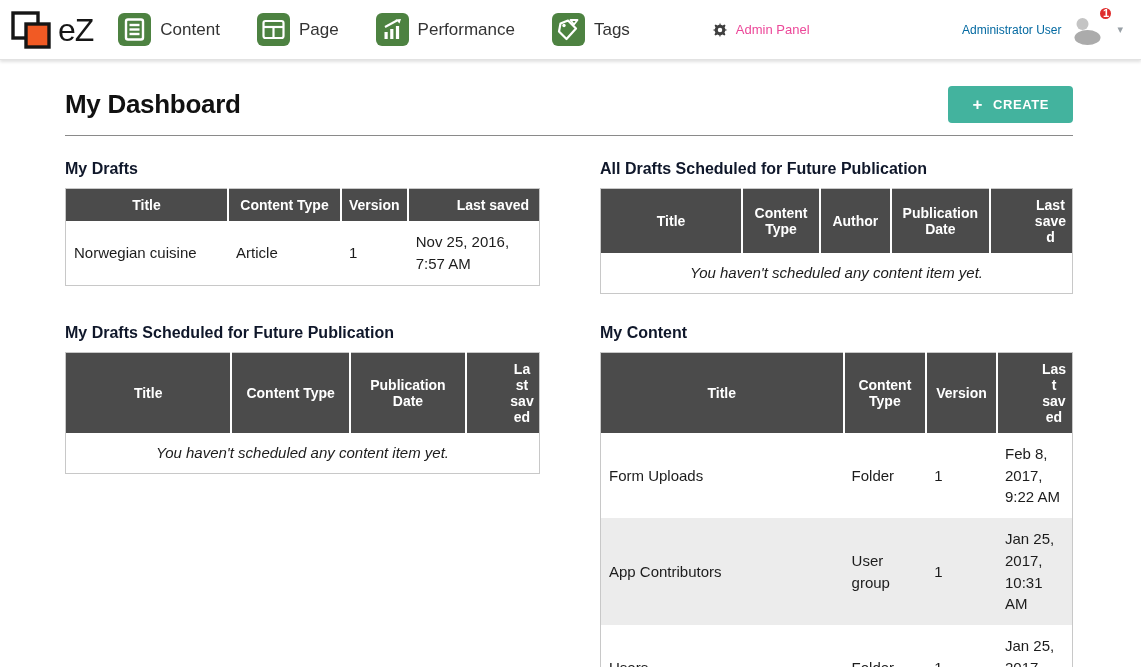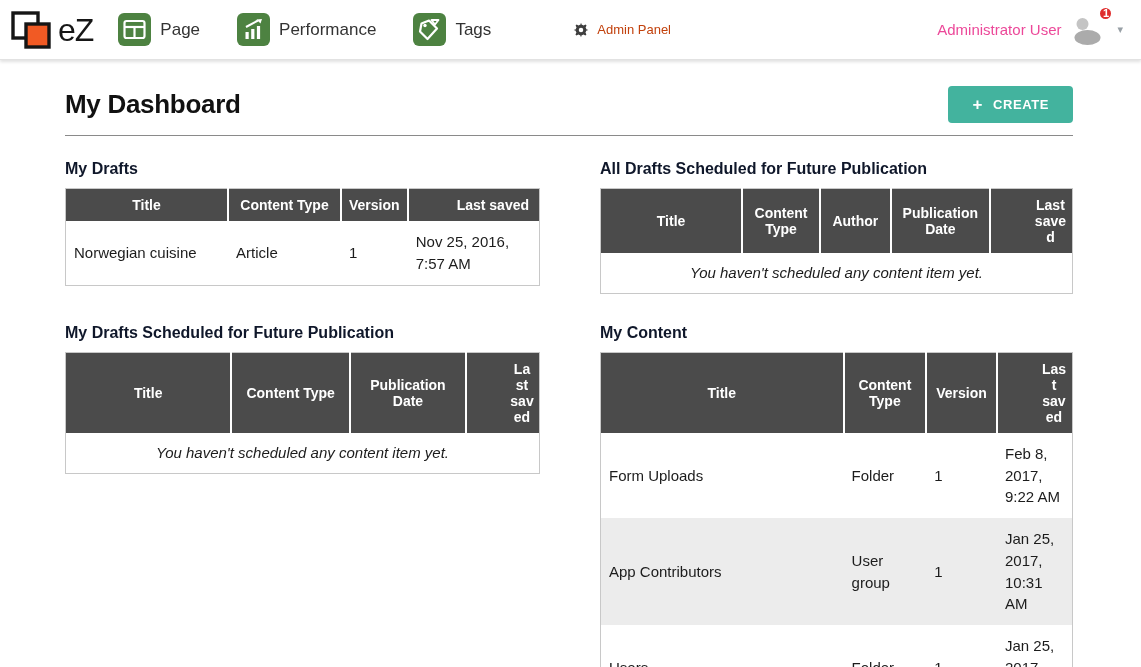--- a/index.html
+++ b/index.html
@@ -21,23 +21,23 @@
     height:60px;display:flex;align-items:center;background:#fff;
     padding:0 18px 0 10px;border-bottom:1px solid #e2e2e2;
     box-shadow:0 2px 3px rgba(0,0,0,.12);position:relative;z-index:5;
   }
   .logo{display:flex;align-items:center;gap:4px;margin-right:25px;cursor:pointer;}
   .logo-text{font-size:32px;color:#161616;letter-spacing:-1px;line-height:1;}
   .nav{display:flex;align-items:center;gap:37px;}
   .nav-item{display:flex;align-items:center;gap:9px;font-size:17px;color:#333;cursor:pointer;}
   .nav-icon{width:33px;height:33px;border-radius:6px;background:var(--accent-green);
     display:flex;align-items:center;justify-content:center;flex:none;}
-  .admin{display:flex;align-items:center;gap:8px;margin-left:82px;font-size:13px;color:#c2410c;cursor:pointer;}
+  .admin{display:flex;align-items:center;gap:8px;margin-left:82px;font-size:13px;color:#ec4899;cursor:pointer;}
   .user{margin-left:auto;display:flex;align-items:center;gap:10px;cursor:pointer;}
-  .user-name{font-size:15px;color:#ec4899;text-align:right;}
+  .user-name{font-size:12px;color:#0369a1;text-align:right;}
   .avatar-wrap{position:relative;width:36px;height:30px;}
   .badge{
     position:absolute;top:-9px;right:-6px;width:15px;height:15px;border-radius:50%;
     background:var(--badge-red);color:#fff;font-size:11px;font-weight:bold;
     display:flex;align-items:center;justify-content:center;border:2px solid #fff;
   }
   .caret{color:#98a0a6;font-size:11px;line-height:1;}
   
   .main{padding:26px 68px 0 65px;}
   .page-head{display:flex;justify-content:space-between;align-items:center;}
@@ -86,20 +86,31 @@
       <rect x="3" y="5" width="25" height="25" fill="#ffffff" stroke="#151515" stroke-width="3.4"></rect>
       <rect x="16" y="16" width="23" height="23" style="fill:var(--logo-orange)" stroke="#151515" stroke-width="3.4"></rect>
     </svg>
     <span class="logo-text">eZ</span>
   </div>
 
   <nav class="nav">
     <div class="nav-item">
       <span class="nav-icon">
         <svg width="33" height="33" viewBox="0 0 33 33">
+          <rect x="8" y="6.5" width="17" height="20" rx="2" fill="none" stroke="#fff" stroke-width="2.4"></rect>
+          <line x1="11.5" y1="12" x2="21.5" y2="12" stroke="#fff" stroke-width="2.4"></line>
+          <line x1="11.5" y1="16.5" x2="21.5" y2="16.5" stroke="#fff" stroke-width="2.4"></line>
+          <line x1="11.5" y1="21" x2="21.5" y2="21" stroke="#fff" stroke-width="2.4"></line>
+        </svg>
+      </span>
+      <span>Content</span>
+    </div>
+    <div class="nav-item">
+      <span class="nav-icon">
+        <svg width="33" height="33" viewBox="0 0 33 33">
           <rect x="6.5" y="8" width="20" height="17" rx="2" fill="none" stroke="#fff" stroke-width="2.2"></rect>
           <line x1="6.5" y1="14" x2="26.5" y2="14" stroke="#fff" stroke-width="2.2"></line>
           <line x1="16.5" y1="14" x2="16.5" y2="25" stroke="#fff" stroke-width="2.2"></line>
         </svg>
       </span>
       <span>Page</span>
     </div>
     <div class="nav-item">
       <span class="nav-icon">
         <svg width="33" height="33" viewBox="0 0 33 33">

